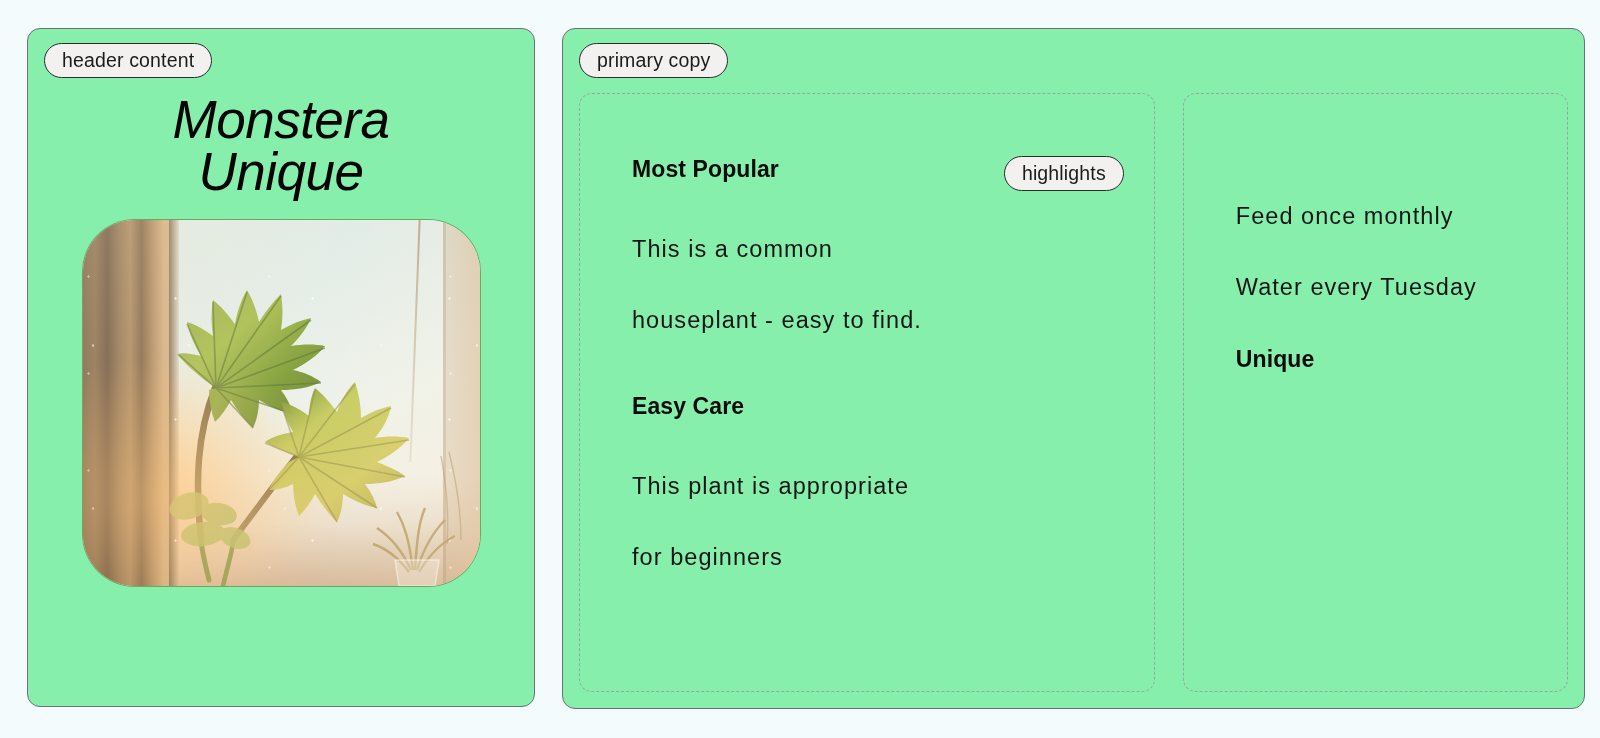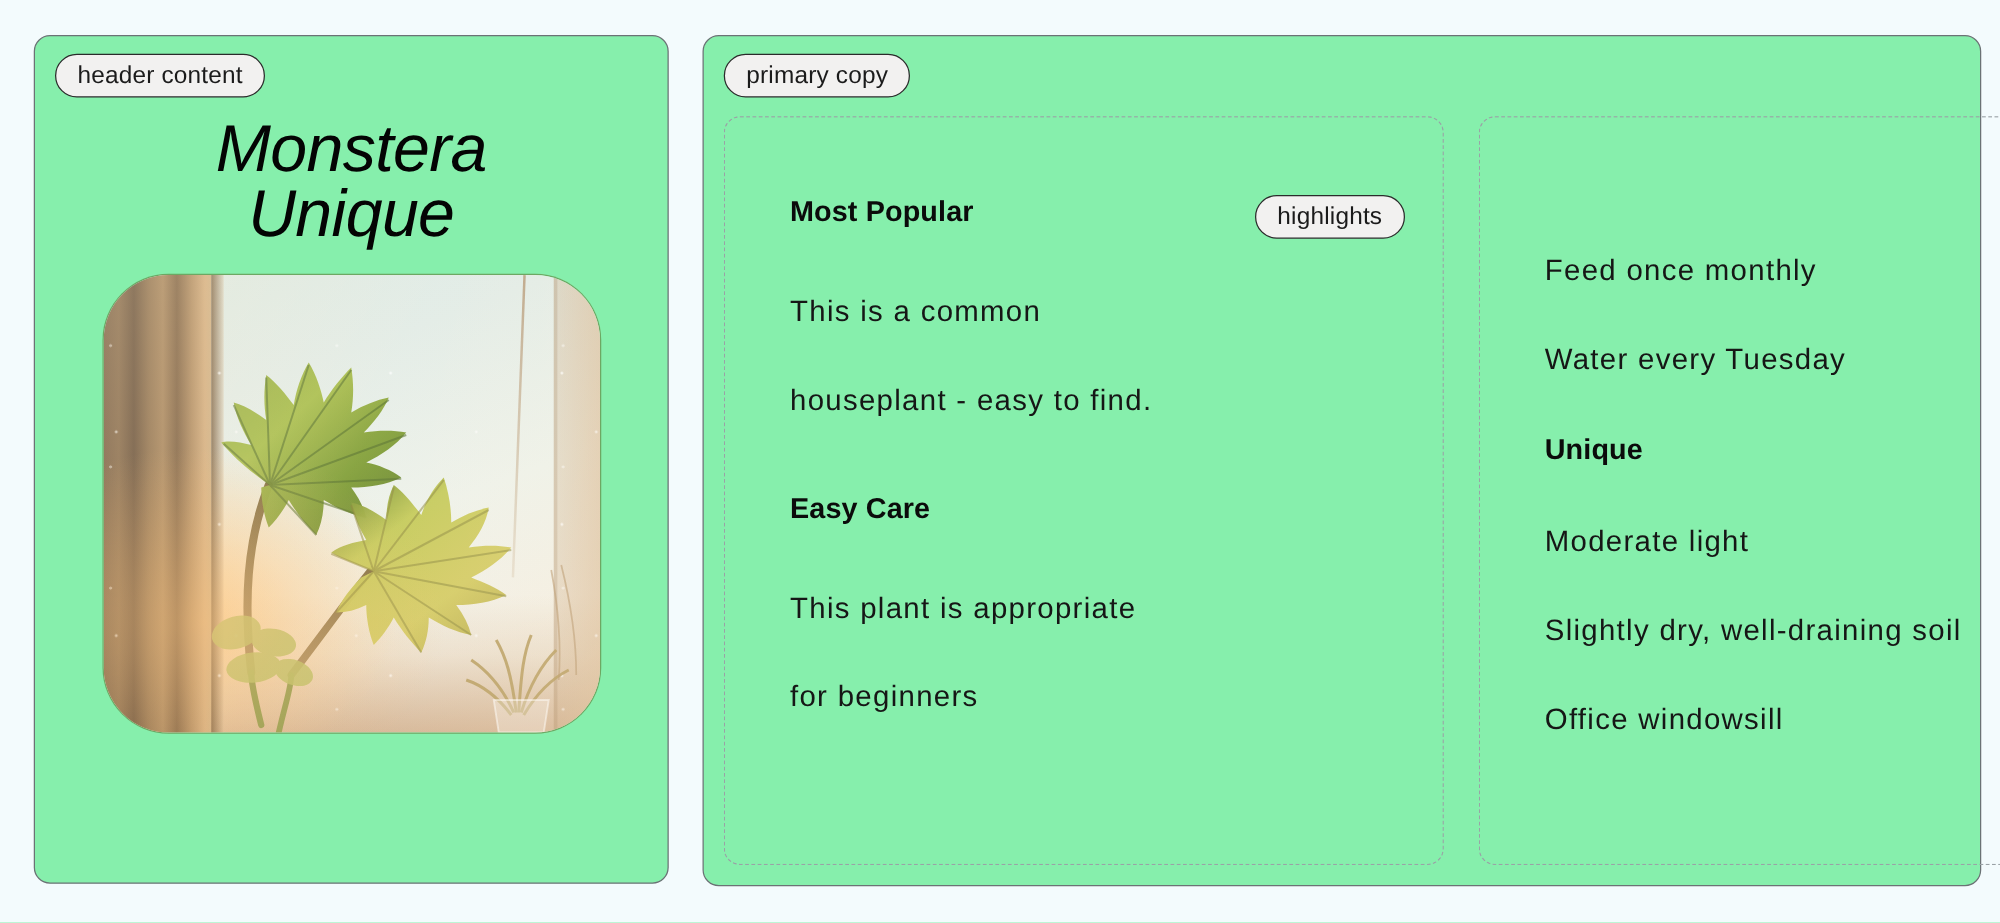--- a/index.html
+++ b/index.html
@@ -440,25 +440,20 @@
           <div class="gap-xs"></div>
           <div class="sec-text">
             <div class="sec-line">Feed once monthly</div>
             <div class="sec-line">Water every Tuesday</div>
           </div>
 
           <div class="gap-md"></div>
 
           <div class="sec-heading">Unique</div>
           <div class="gap-xs"></div>
-          <div class="sec-text">
-            <div class="sec-line">Moderate light</div>
-            <div class="sec-line">Slightly dry, well-draining soil</div>
-            <div class="sec-line">Office windowsill</div>
-          </div>
 
         </div>
       </div>
 
     </div>
   </section>
 
 </div>
 
 </body></html>

